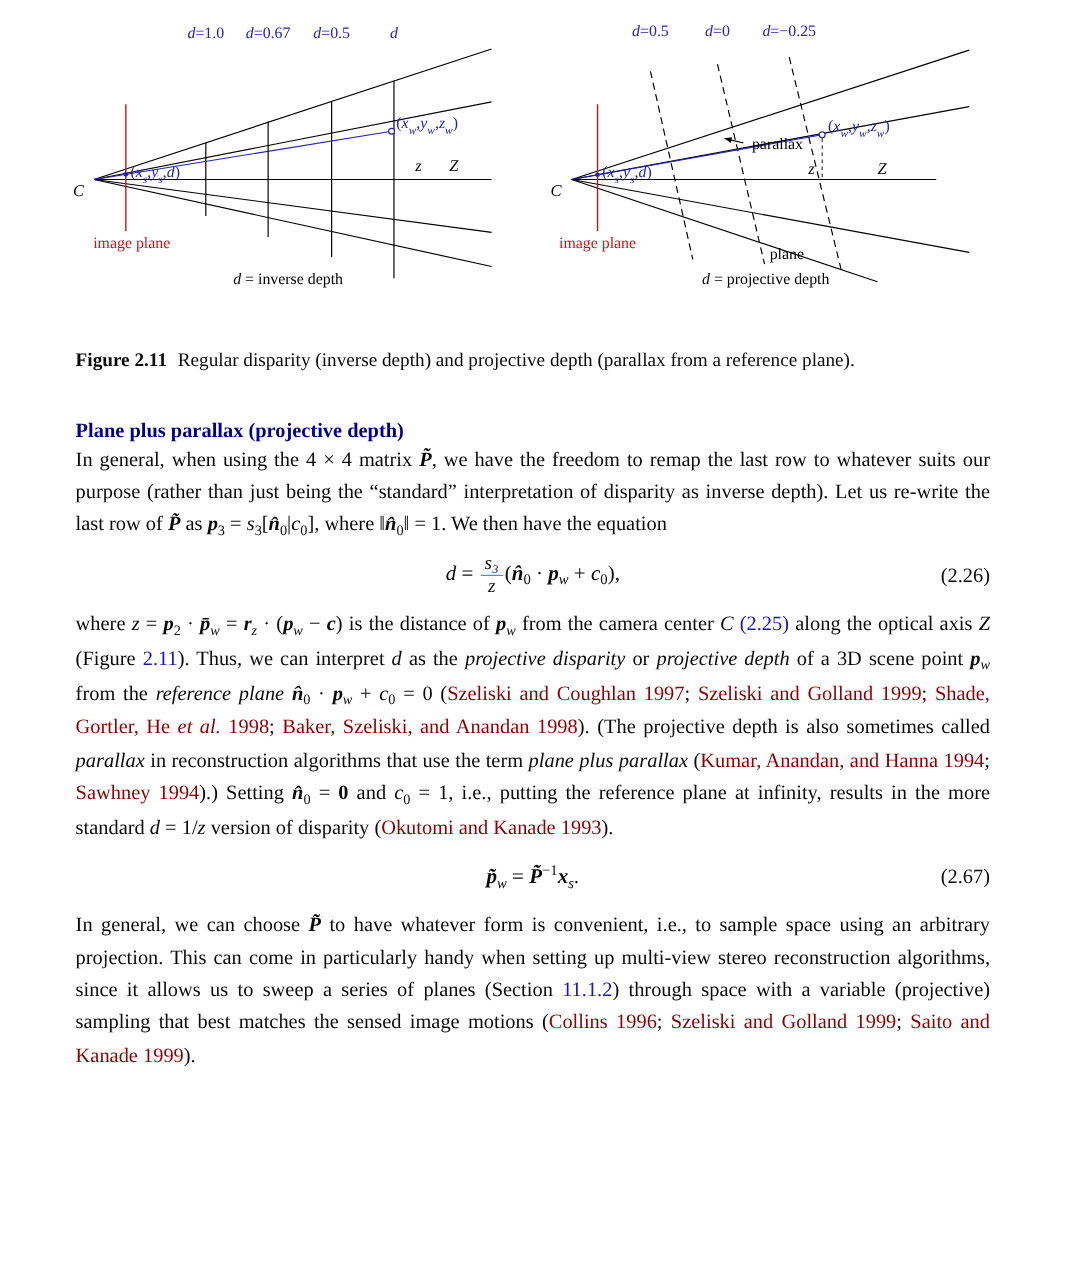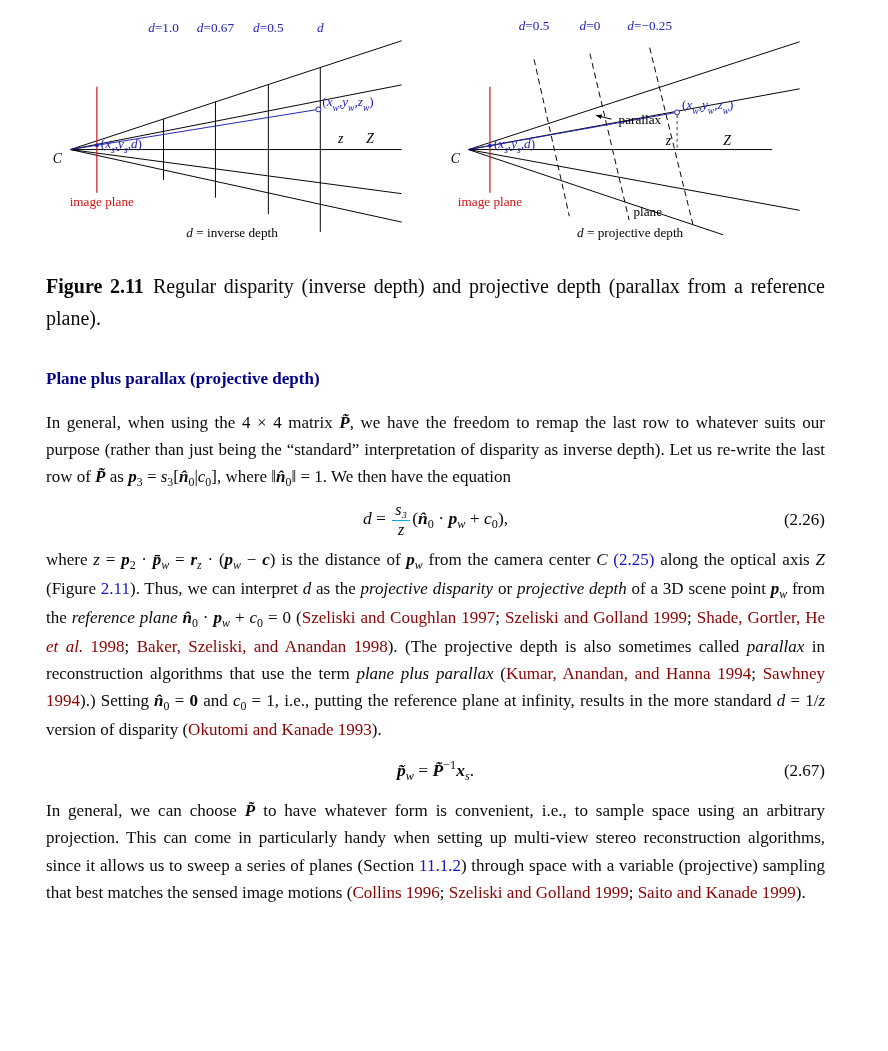--- a/index.html
+++ b/index.html
@@ -1,38 +1,38 @@
 <!DOCTYPE html>
 <html style="--citation: #8b0000; --link: #1414c8; --heading: #00008b; --figred: #d01414; --figblue: #2222b4;"><head>
 <meta charset="utf-8">
 <style>
   *{margin:0;padding:0;box-sizing:border-box}
   :root{--citation:#8b0000;--link:#1414c8;--heading:#00008b;--figred:#d01414;--figblue:#2222b4}
   html,body{background:#fff}
   body{width:888px;height:1051px;font-family:"Liberation Serif",serif;color:#0a0a0a;overflow:hidden}
-  .page{padding:12px 63px 0 46px}
+  .page{padding:12px 63px 0 63px}
   .figure-row{display:flex;justify-content:center;gap:6px}
   svg.fig{width:392px;height:232px;flex:0 0 auto}
   svg text{font-family:"Liberation Serif",serif;font-size:13.5px;fill:#000}
   svg .tblue{fill:var(--figblue)}
   svg .tred{fill:var(--figred)}
   svg .ital{font-style:italic;font-size:14px}
   svg line{stroke:#000;stroke-width:1}
   svg .blueline{stroke:var(--figblue)}
   svg .redline{stroke:var(--figred);stroke-width:1.2}
   svg .dashed{stroke-dasharray:6 4}
   svg .tick{stroke-dasharray:3 3;stroke-width:0.8}
   svg .bluedot{fill:var(--figblue);stroke:none}
   svg .bluecirc{fill:#fff;stroke:var(--figblue)}
   svg .arrowhead{fill:#000;stroke:none}
-  .caption{margin-top:26px;font-size:20px;line-height:1.6;text-align:justify}
+  .caption{margin-top:44px;font-size:16px;line-height:1.6;text-align:justify}
   .cap-label{font-weight:bold;margin-right:9px}
   h3.section-heading{margin-top:35px;color:var(--heading);font-size:17px;font-weight:bold}
   p.body{font-size:17px;line-height:1.6;text-align:justify}
-  p.p1{margin-top:20px}
+  p.p1{}
   p.indent{text-indent:26px}
   .eqrow{position:relative;margin:7px 0 5px 0;font-size:17.5px;min-height:42px;display:flex;align-items:center;justify-content:center}
   .eqnum{position:absolute;right:0;top:50%;transform:translateY(-50%);font-size:17px}
   .frac{display:inline-block;vertical-align:-0.65em;text-align:center;line-height:1.15;font-size:0.92em;margin:0 2px}
   .fnum{display:block;border-bottom:1px solid #0ea5e9;padding:0 3px;font-style:italic}
   .fden{display:block;font-style:italic}
   .sub{font-size:0.7em;vertical-align:-0.32em}
   .sup{font-size:0.7em;vertical-align:0.55em}
   .i{font-style:italic}
   .b{font-weight:bold}

